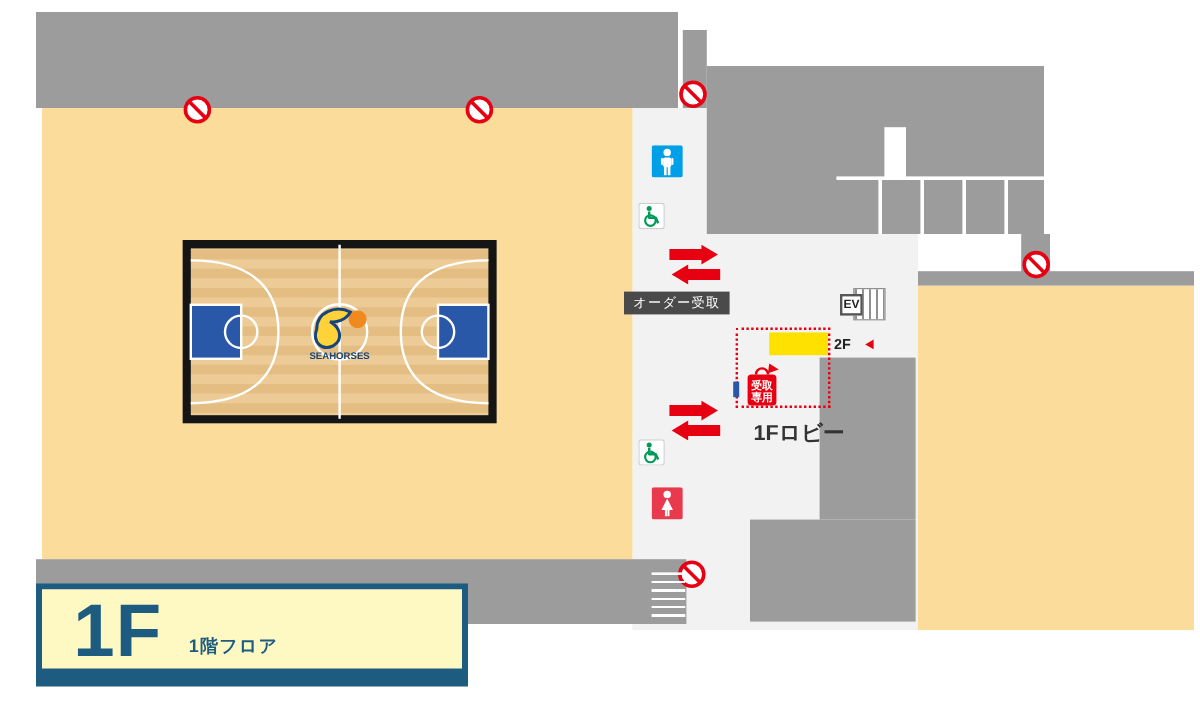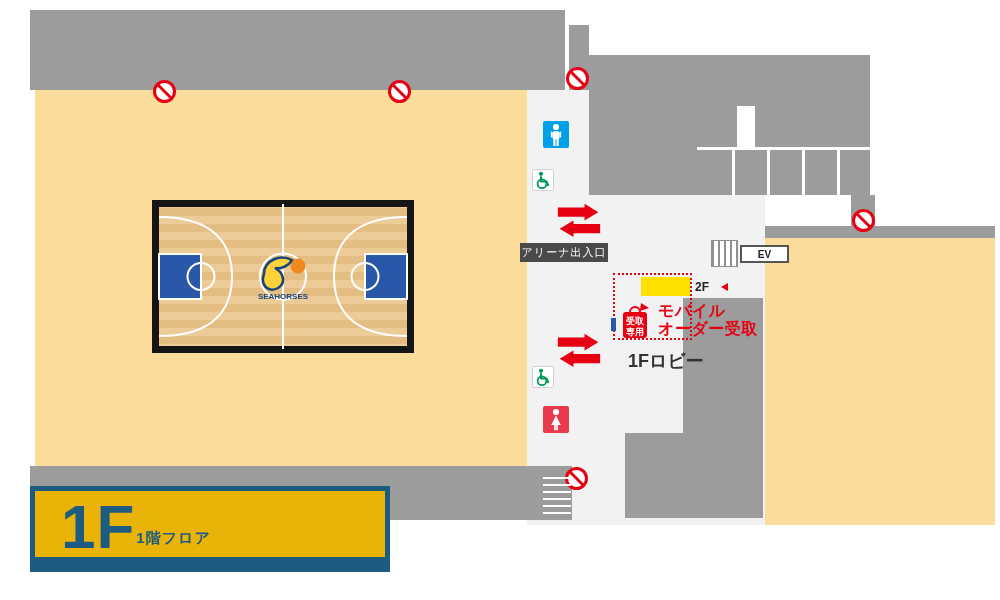--- a/index.html
+++ b/index.html
@@ -27,25 +27,25 @@
   .mobiletext{color:var(--accent_red,#e60012);font-weight:bold;font-size:16px;line-height:18px;
          letter-spacing:.5px;white-space:nowrap}
   .lobbylabel{color:#333;font-size:18px;font-weight:600;white-space:nowrap}
   .f2{font-size:12px;font-weight:bold;color:#222;display:flex;align-items:center;gap:12px}
   .tri-left{width:0;height:0;border-top:4px solid transparent;border-bottom:4px solid transparent;
          border-right:7px solid var(--accent_red,#e60012)}
   .stairs-v{background-color:#fff;border:1px solid #909090;
          background-image:repeating-linear-gradient(90deg,#909090 0 2px,transparent 2px 6px)}
   .stairs-h{background-image:repeating-linear-gradient(180deg,#fff 0 2px,transparent 2px 7px)}
 
-  .titlebox{background:#eab308;border:5px solid var(--navy,#1d5b80);border-bottom-width:15px;
+  .titlebox{background:#fef9c3;border:5px solid var(--navy,#1d5b80);border-bottom-width:15px;
          display:flex;align-items:flex-end;padding:0 0 3px 26px;color:var(--navy,#1d5b80)}
   .t-1f{font-size:62px;font-weight:900;line-height:.85;letter-spacing:1px}
   .t-floor{font-size:48px;font-weight:900;line-height:.9;margin-left:16px;letter-spacing:3px}
-  .t-jp{font-size:15px;font-weight:bold;margin-left:1px;margin-bottom:6px;letter-spacing:1px}
+  .t-jp{font-size:15px;font-weight:bold;margin-left:22px;margin-bottom:6px;letter-spacing:1px}
 </style>
 </head>
 <body>
 
 <div class="stage">
 
   <div class="abs lobby" style="left:527px;top:90px;width:238px;height:435px"></div>
 
   <div class="abs seating" style="left:35px;top:90px;width:492px;height:376px"></div>
   <div class="abs seating" style="left:765px;top:238px;width:230px;height:287px"></div>
@@ -103,21 +103,21 @@
     <circle cx="9" cy="4.8" r="2.1" style="fill:var(--access_green,#009a57)"></circle>
     <path d="M9 7.2 L9 12.5 L14.5 12.5 L16.5 17" fill="none" stroke-linejoin="round" style="stroke:var(--access_green,#009a57)" stroke-width="2"></path>
     <circle cx="10" cy="14.8" r="4.4" fill="none" style="stroke:var(--access_green,#009a57)" stroke-width="1.8"></circle>
   </svg>
 
   <svg class="abs" style="left:556px;top:202px" width="46" height="35" viewBox="0 0 50 38">
     <path d="M2 6 H31 V2 L46 11 L31 20 V16 H2 Z" style="fill:var(--accent_red,#e60012)"></path>
     <path d="M48 24 H19 V20 L4 29 L19 38 V34 H48 Z" style="fill:var(--accent_red,#e60012)"></path>
   </svg>
 
-  <div class="abs badge" style="left:520px;top:243px;width:88px;height:19px">アリーナ出入口</div>
+  <div class="abs badge" style="left:520px;top:243px;width:88px;height:19px">オーダー受取</div>
 
   <svg class="abs" style="left:556px;top:332px" width="46" height="35" viewBox="0 0 50 38">
     <path d="M2 6 H31 V2 L46 11 L31 20 V16 H2 Z" style="fill:var(--accent_red,#e60012)"></path>
     <path d="M48 24 H19 V20 L4 29 L19 38 V34 H48 Z" style="fill:var(--accent_red,#e60012)"></path>
   </svg>
 
   <svg class="abs" style="left:532px;top:366px" width="22" height="22" viewBox="0 0 22 22">
     <rect x="0.5" y="0.5" width="21" height="21" rx="2" fill="#fff" stroke="#cfcfcf"></rect>
     <circle cx="9" cy="4.8" r="2.1" style="fill:var(--access_green,#009a57)"></circle>
     <path d="M9 7.2 L9 12.5 L14.5 12.5 L16.5 17" fill="none" stroke-linejoin="round" style="stroke:var(--access_green,#009a57)" stroke-width="2"></path>
@@ -126,43 +126,39 @@
 
   <svg class="abs" style="left:543px;top:406px" width="26" height="27" viewBox="0 0 26 27">
     <rect width="26" height="27" rx="2" style="fill:var(--women_red,#e8394d)"></rect>
     <circle cx="13" cy="6" r="3.1" fill="#fff"></circle>
     <path d="M13 9.5 L8.2 19 H17.8 Z" fill="#fff"></path>
     <rect x="11.1" y="19" width="1.7" height="5.2" fill="#fff"></rect>
     <rect x="13.2" y="19" width="1.7" height="5.2" fill="#fff"></rect>
   </svg>
 
   <div class="abs stairs-v" style="left:711px;top:240px;width:27px;height:27px"></div>
-  <div class="abs evbox" style="left:740px;top:245px;width:49px;height:18px">EV</div>
+  <div class="abs evbox" style="left:700px;top:245px;width:19px;height:18px">EV</div>
 
   <div class="abs f2" style="left:695px;top:280px">
     <span>2F</span>
     <span class="tri-left"></span>
   </div>
 
   <div class="abs dotted" style="left:613px;top:273px;width:79px;height:67px"></div>
   <div class="abs yellow" style="left:641px;top:277px;width:49px;height:19px"></div>
   <div class="abs bluemark" style="left:611px;top:318px;width:5px;height:13px"></div>
 
   <svg class="abs" style="left:619px;top:302px" width="32" height="38" viewBox="0 0 32 38">
     <path d="M22 1 l8 5 -9 3 Z" style="fill:var(--accent_red,#e60012)"></path>
     <path d="M11 10 a5 5 0 0 1 10 0" fill="none" stroke-width="2" style="stroke:var(--accent_red,#e60012)"></path>
     <rect x="4" y="10" width="24" height="26" rx="3" style="fill:var(--accent_red,#e60012)"></rect>
     <text x="16" y="22" text-anchor="middle" font-size="9" font-weight="bold" fill="#fff">受取</text>
     <text x="16" y="32.5" text-anchor="middle" font-size="9" font-weight="bold" fill="#fff">専用</text>
   </svg>
 
-  <div class="abs mobiletext" style="left:658px;top:302px">
-    <div>モバイル</div>
-    <div>オーダー受取</div>
-  </div>
 
   <div class="abs lobbylabel" style="left:628px;top:349px">1Fロビー</div>
 
   <div class="noentry" style="left:153px;top:80px"></div>
   <div class="noentry" style="left:388px;top:80px"></div>
   <div class="noentry" style="left:566px;top:67px"></div>
   <div class="noentry" style="left:852px;top:209px"></div>
   <div class="noentry" style="left:565px;top:467px"></div>
 
   <div class="abs stairs-h" style="left:543px;top:477px;width:28px;height:40px"></div>

